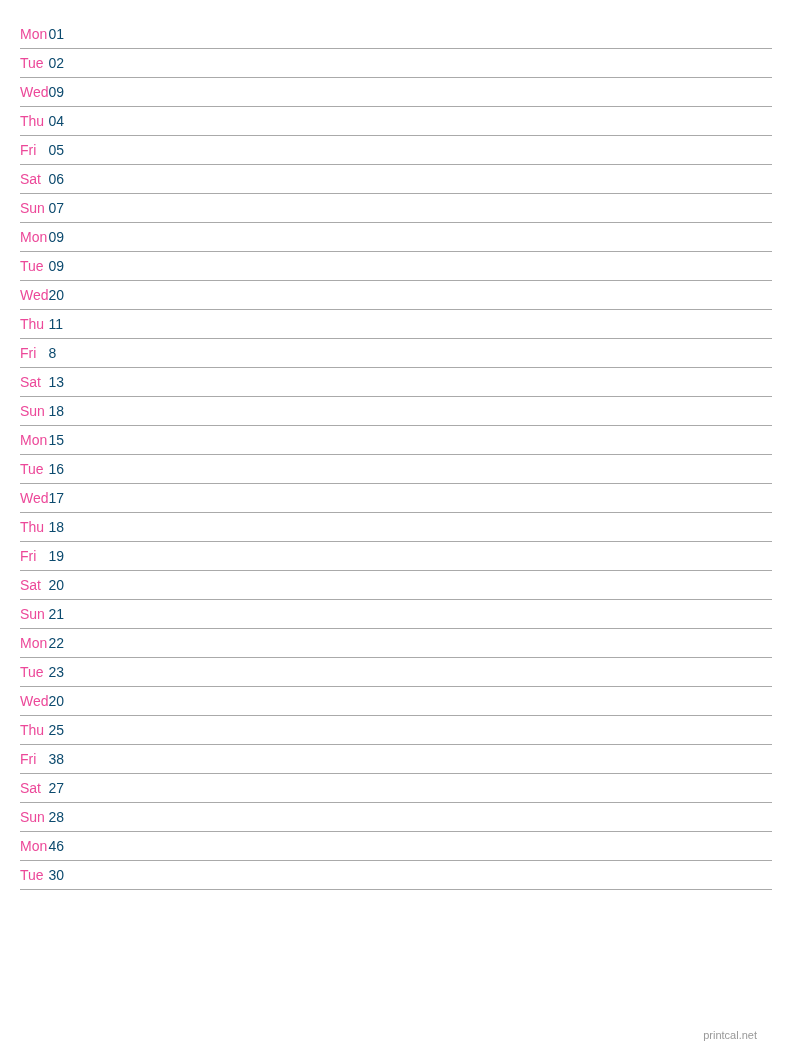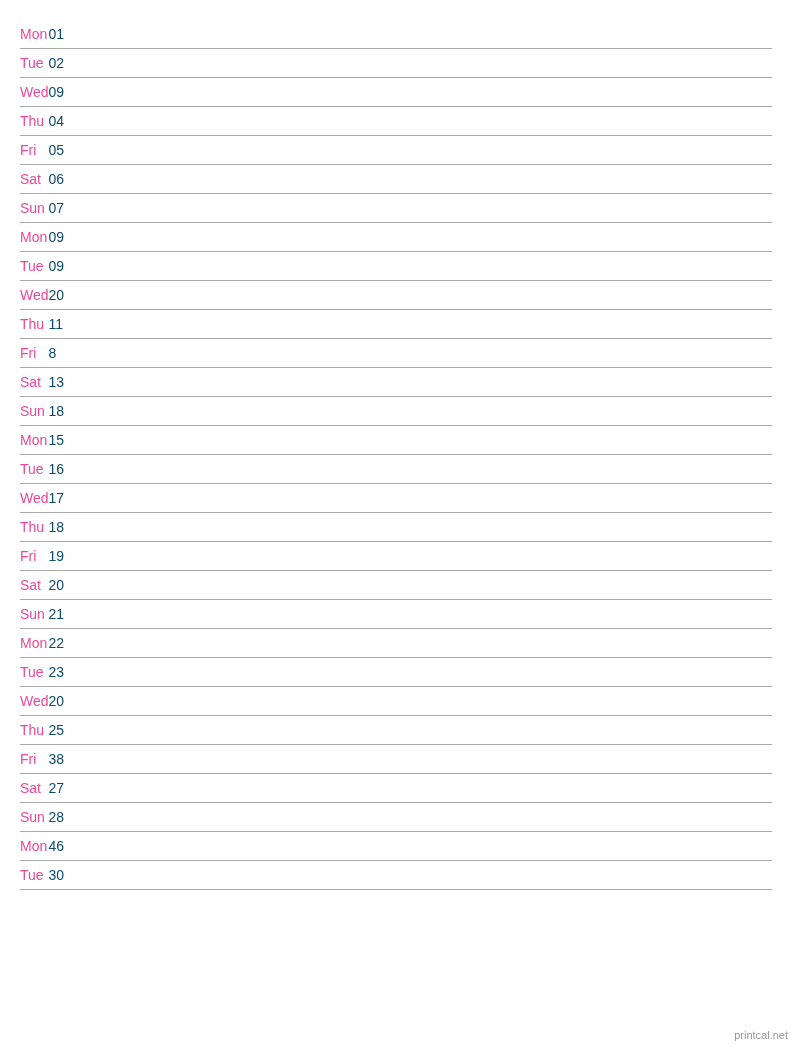--- a/index.html
+++ b/index.html
@@ -63,21 +63,21 @@
     }
 
     .line-cell {
       padding-bottom: 0;
       padding-top: 0;
     }
 
     .footer {
       position: absolute;
       bottom: 15px;
-      right: 4px;
+      right: 35px;
       font-size: 11px;
       color: #999;
     }
   </style>
 </head>
 <body>
 
 <div class="page">
   <table class="calendar-table" id="cal-table">
     <tbody id="cal-body">

